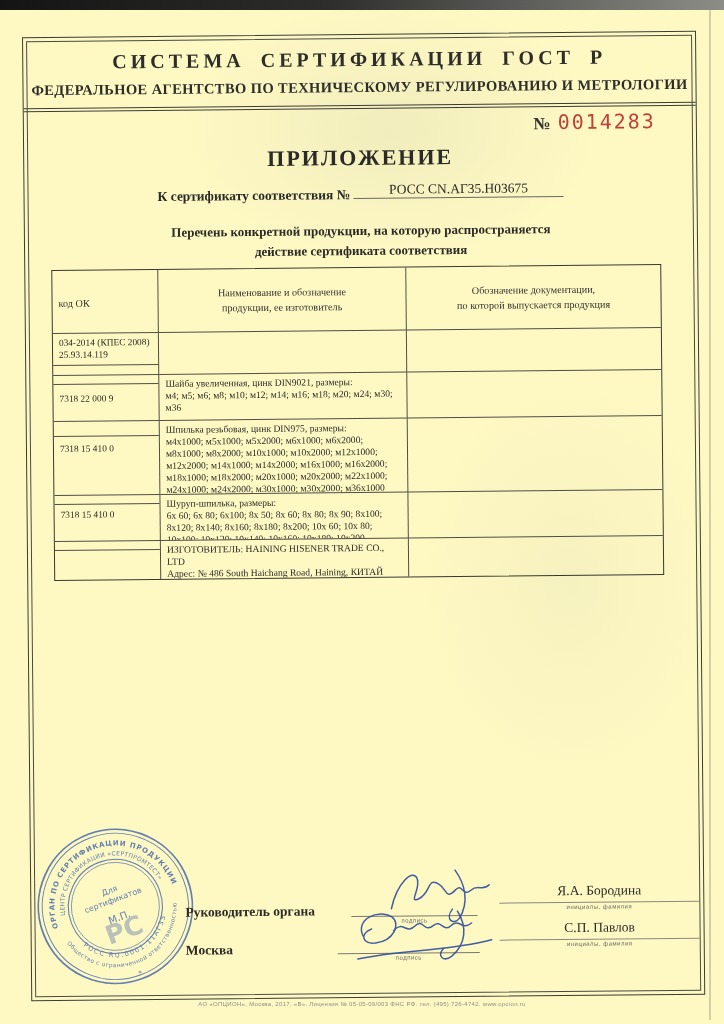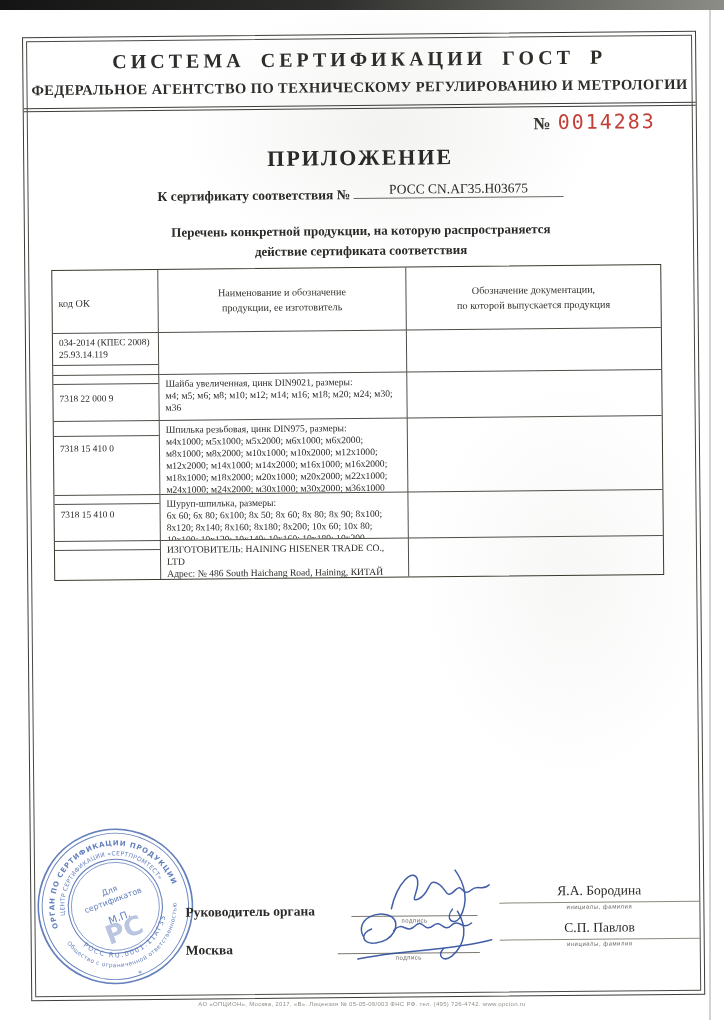--- a/index.html
+++ b/index.html
@@ -1,16 +1,16 @@
 <!DOCTYPE html>
 <html><head>
 <meta charset="utf-8">
 <style>
   html,body{margin:0;padding:0;background:#e9e9e6;}
-  .scan{position:relative;width:724px;height:1024px;background:#ffffff;overflow:hidden;
+  .scan{position:relative;width:724px;height:1024px;background:#fef9c3;overflow:hidden;
         font-family:"Liberation Serif","DejaVu Serif",serif;color:#2b2a27;}
   .tint1{position:absolute;left:180px;top:0;width:420px;height:260px;
          background:radial-gradient(closest-side,rgba(150,152,140,.12),transparent);}
   .tint2{position:absolute;left:420px;top:380px;width:300px;height:400px;
          background:radial-gradient(closest-side,rgba(150,152,140,.08),transparent);}
   .shade-top{position:absolute;left:0;top:0;width:100%;height:10px;
          background:linear-gradient(to right,#141414 0%,#2d2d2b 45%,#8d8d87 100%);}
   .edge-right{position:absolute;top:10px;right:13px;width:2px;height:1010px;background:rgba(110,110,104,.30);}
 
   .frame{position:absolute;left:22px;top:34px;width:672px;height:962px;

